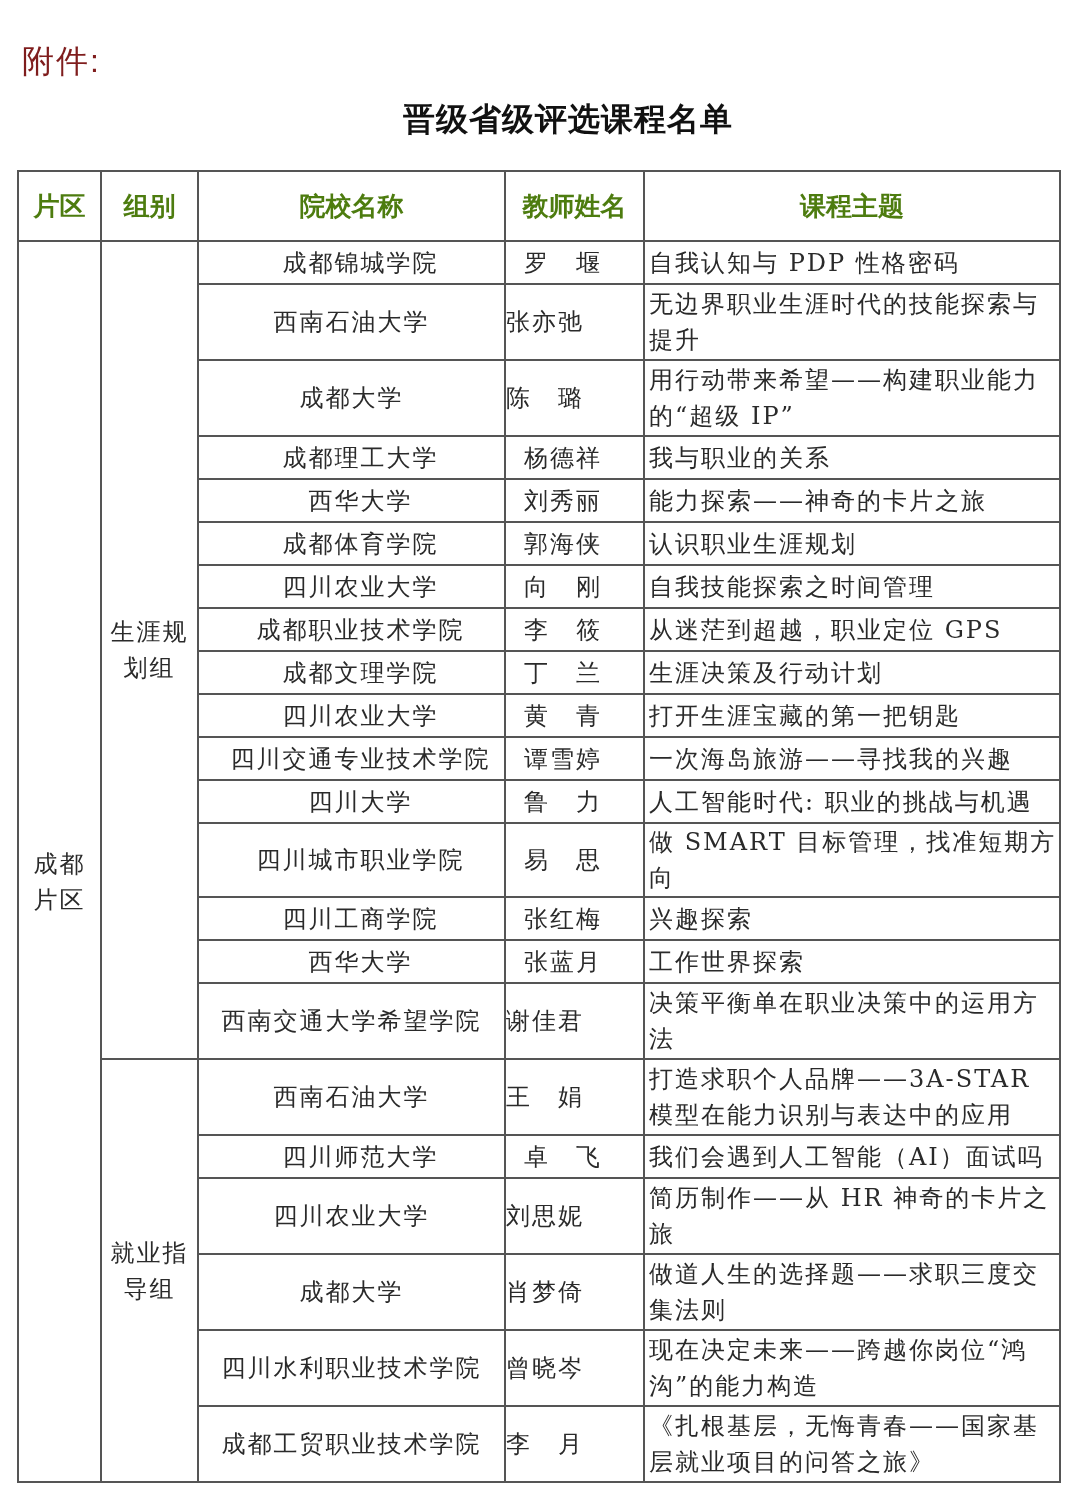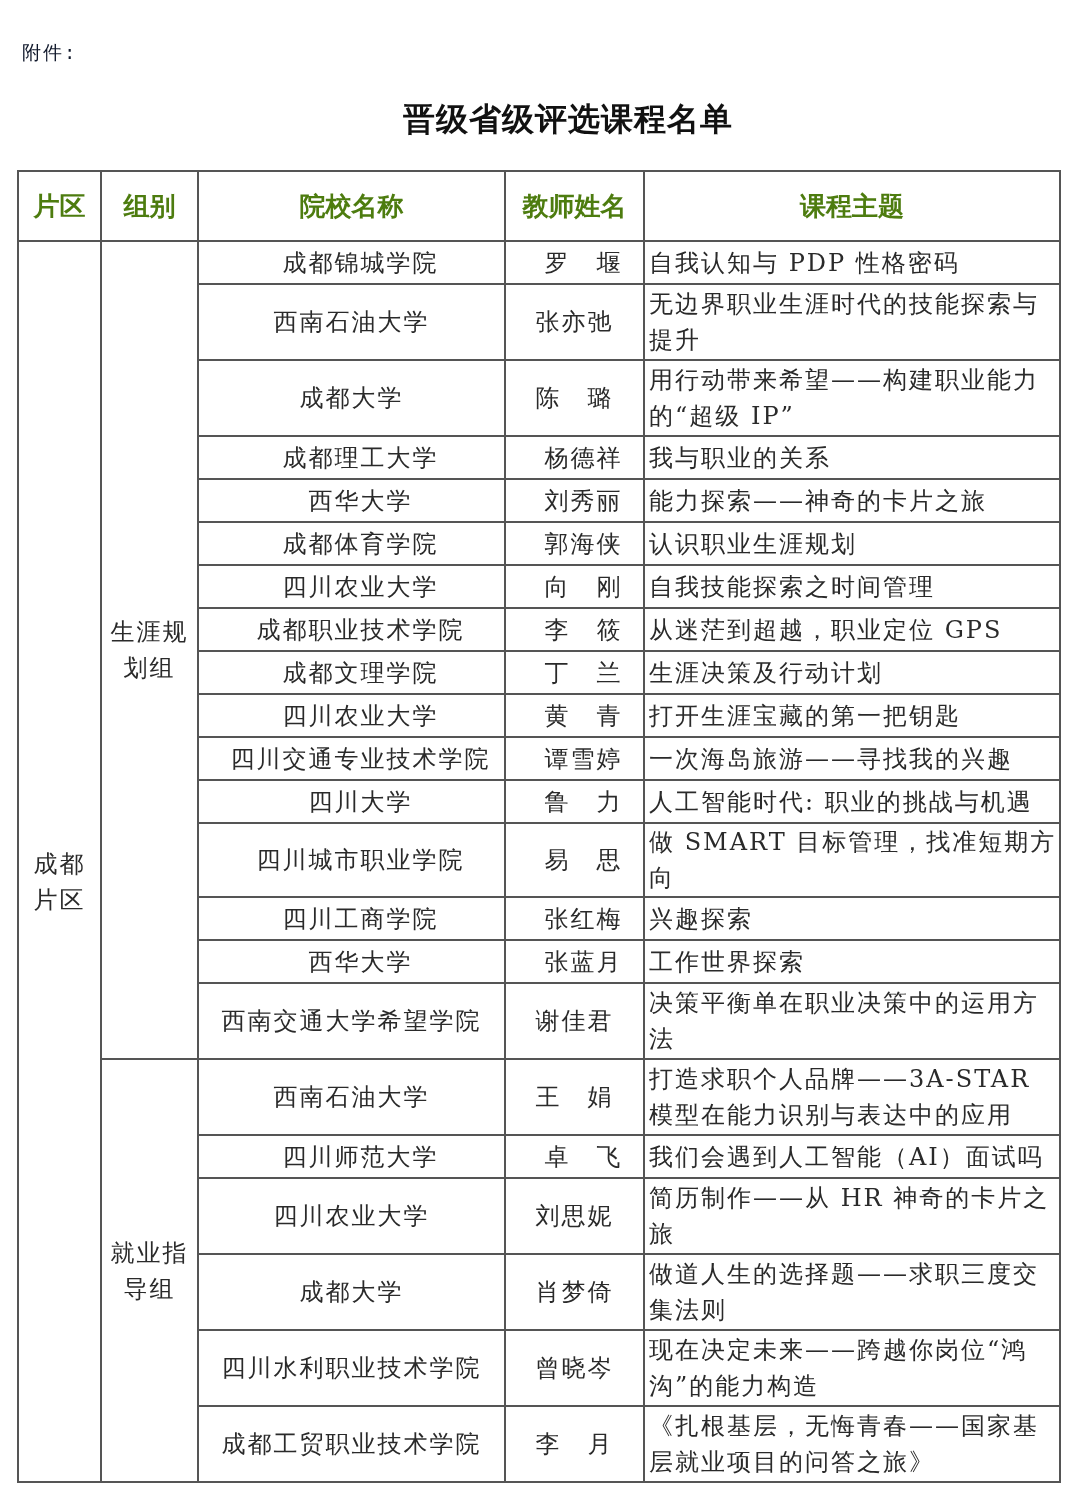--- a/index.html
+++ b/index.html
@@ -12,24 +12,24 @@
       height: 1502px;
       position: relative;
       overflow: hidden;
       font-family: "DejaVu Serif", "Liberation Serif", serif;
       color: #2a2a2a;
     }
     .attachment-label {
       position: absolute;
       left: 22px;
       top: 40px;
-      font-size: 19px;
-      color: #0f172a;
+      font-size: 32px;
+      color: #7f1d1d;
       letter-spacing: 2px;
-      font-family: Liberation Mono, monospace;
+      font-family: Liberation Sans, sans-serif;
     }
     .doc-title {
       position: absolute;
       left: 0;
       top: 98px;
       width: 1080px;
       text-align: center;
       font-size: 32px;
       font-weight: bold;
       color: #111;
@@ -66,21 +66,21 @@
     }
     .c-region, .c-group {
       text-align: center;
       vertical-align: middle;
       letter-spacing: 2px;
       line-height: 36px;
       padding: 0 6px !important;
       margin-top: 40px;
     }
     .c-school { text-align: center; letter-spacing: 2px; }
-    .c-teacher { text-align: center; letter-spacing: 2px; white-space: pre; }
+    .c-teacher { text-align: left; letter-spacing: 2px; white-space: pre; }
     .c-topic { text-align: left; padding-left: 4px !important; padding-right: 2px !important; letter-spacing: 2px; border-radius: 19px; }
     tr.r1 td { height: 41px; padding-left: 18px; }
     tr.r2 td { height: 74px; }
   </style>
 </head>
 <body>
 
 <div class="attachment-label">附件:</div>
 <div class="doc-title">晋级省级评选课程名单</div>
 

